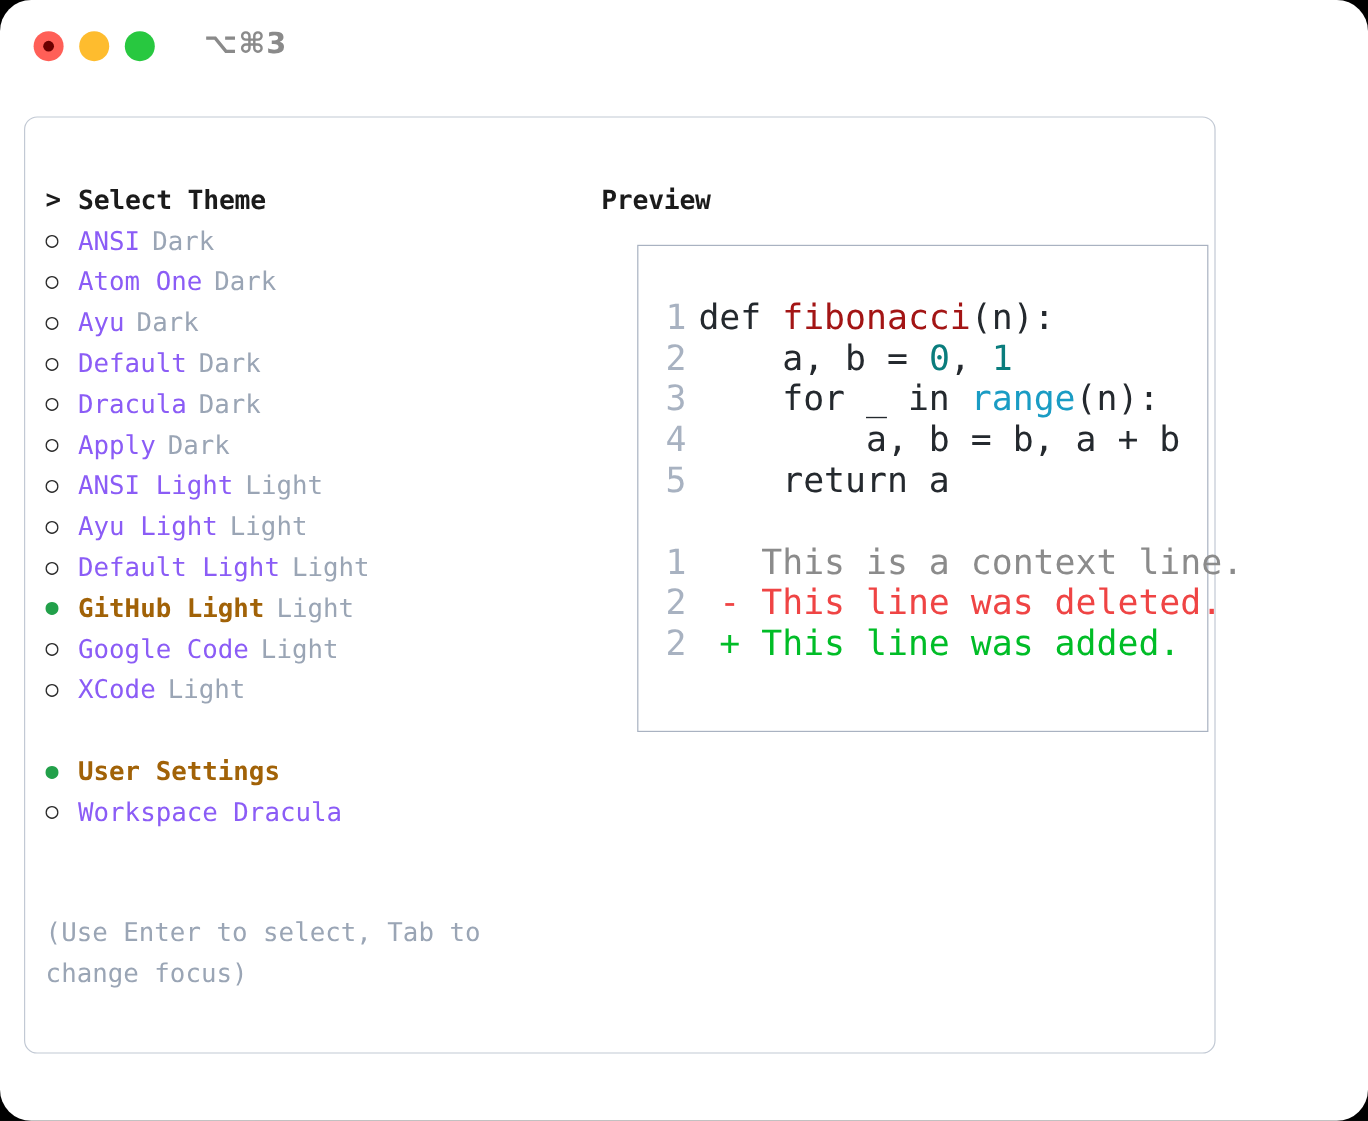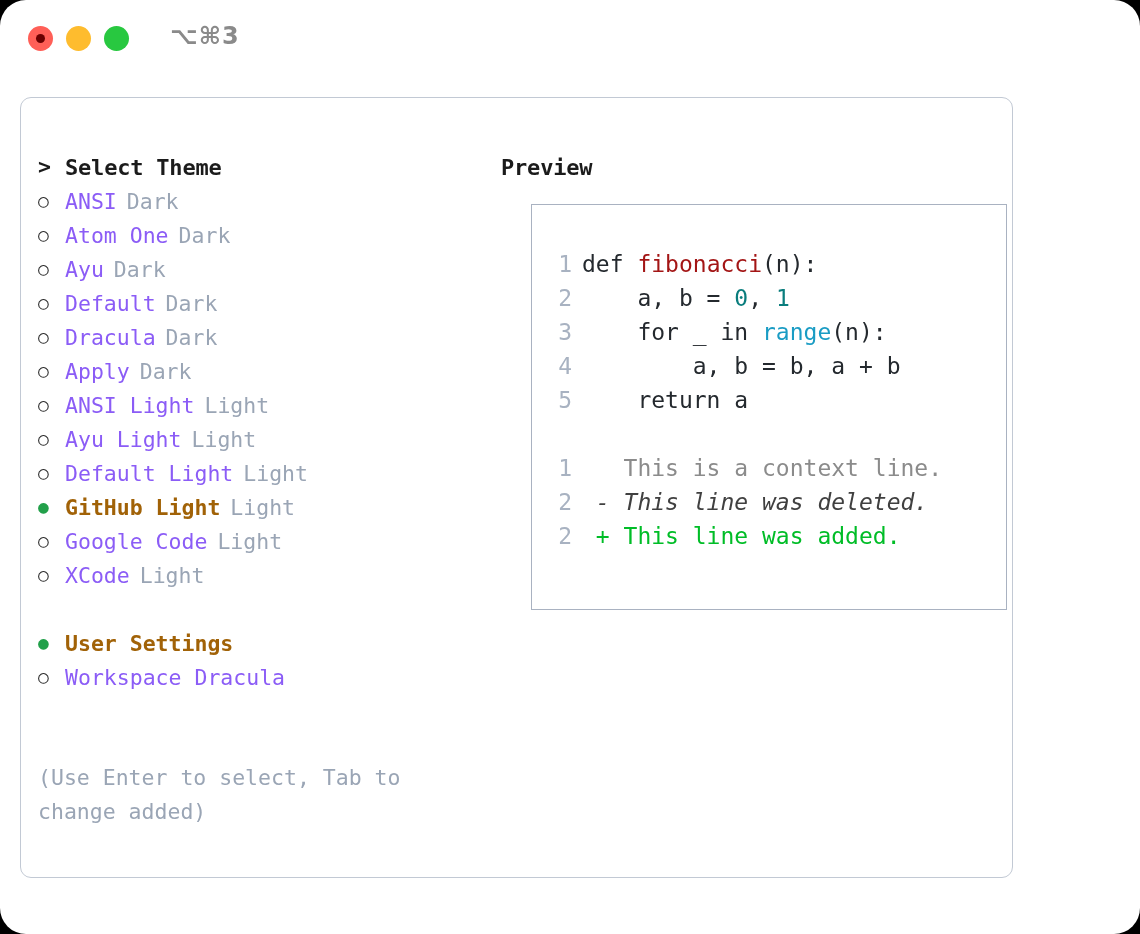--- a/index.html
+++ b/index.html
@@ -157,39 +157,39 @@
     width: 476px;
     height: 406px;
     border: 1.6px solid #a9b2c1;
     box-sizing: border-box;
     background: #ffffff;
   }
   .code {
     position: absolute;
     left: 18px;
     top: 42px;
-    font-size: 23px;
+    font-size: 29px;
     line-height: 34px;
     white-space: pre;
   }
   .cline { display: block; height: 34px; }
   .ln {
     display: inline-block;
     width: 22px;
     text-align: right;
     color: #a8b2c1;
     margin-right: 10px;
   }
   .k-fn    { color: #a31515; }
   .k-plain { color: #24292e; }
   .k-num   { color: #0a7d7d; }
   .k-builtin { color: #1a9cc4; }
   .blank-line { display: block; height: 34px; }
   .d-ctx { color: #8b8b8b; }
-  .d-del { color: #404040; font-style: italic; }
+  .d-del { color: #ef4444; }
   .d-add { color: #00bd27; }
 </style>
 </head>
 <body>
 
 <div class="window">
 
   <div class="titlebar">
     <div class="dots">
       <span class="dot dot-red"></span>
@@ -225,21 +225,21 @@
 
       <div class="spacer"></div>
 
 
       <div id="apply-list">
           <div class="row"><span class="marker glyph-filled">●</span><span class="label sel">User Settings</span></div>
           <div class="row"><span class="marker glyph-empty">○</span><span class="label">Workspace Dracula</span></div>
         </div>
     </div>
 
-    <div class="help">(Use Enter to select, Tab to change added)</div>
+    <div class="help">(Use Enter to select, Tab to change focus)</div>
 
     <div class="right-col">
       <div class="preview-title">Preview</div>
       <div class="preview-box">
         <div class="code" id="code-block"><span class="cline"><span class="ln">1</span><span class="k-plain">def </span><span class="k-fn">fibonacci</span><span class="k-plain">(n):</span></span><span class="cline"><span class="ln">2</span><span class="k-plain">    a, b = </span><span class="k-num">0</span><span class="k-plain">, </span><span class="k-num">1</span></span><span class="cline"><span class="ln">3</span><span class="k-plain">    for _ in </span><span class="k-builtin">range</span><span class="k-plain">(n):</span></span><span class="cline"><span class="ln">4</span><span class="k-plain">        a, b = b, a + b</span></span><span class="cline"><span class="ln">5</span><span class="k-plain">    return a</span></span><span class="blank-line"> </span><span class="cline"><span class="ln">1</span><span class="d-ctx">   This is a context line.</span></span><span class="cline"><span class="ln">2</span><span class="d-del"> - This line was deleted.</span></span><span class="cline"><span class="ln">2</span><span class="d-add"> + This line was added.</span></span></div>
       </div>
     </div>
 
   </div>
 </div>

